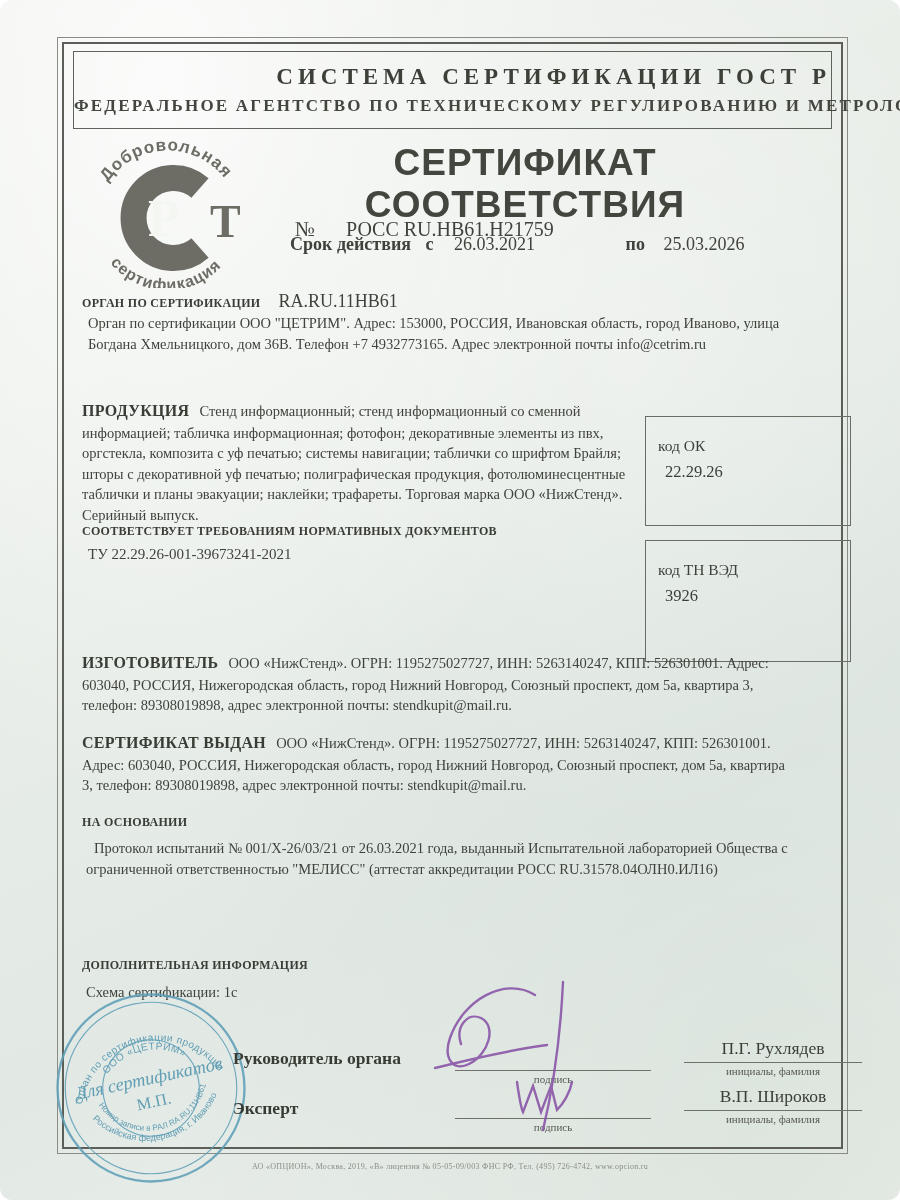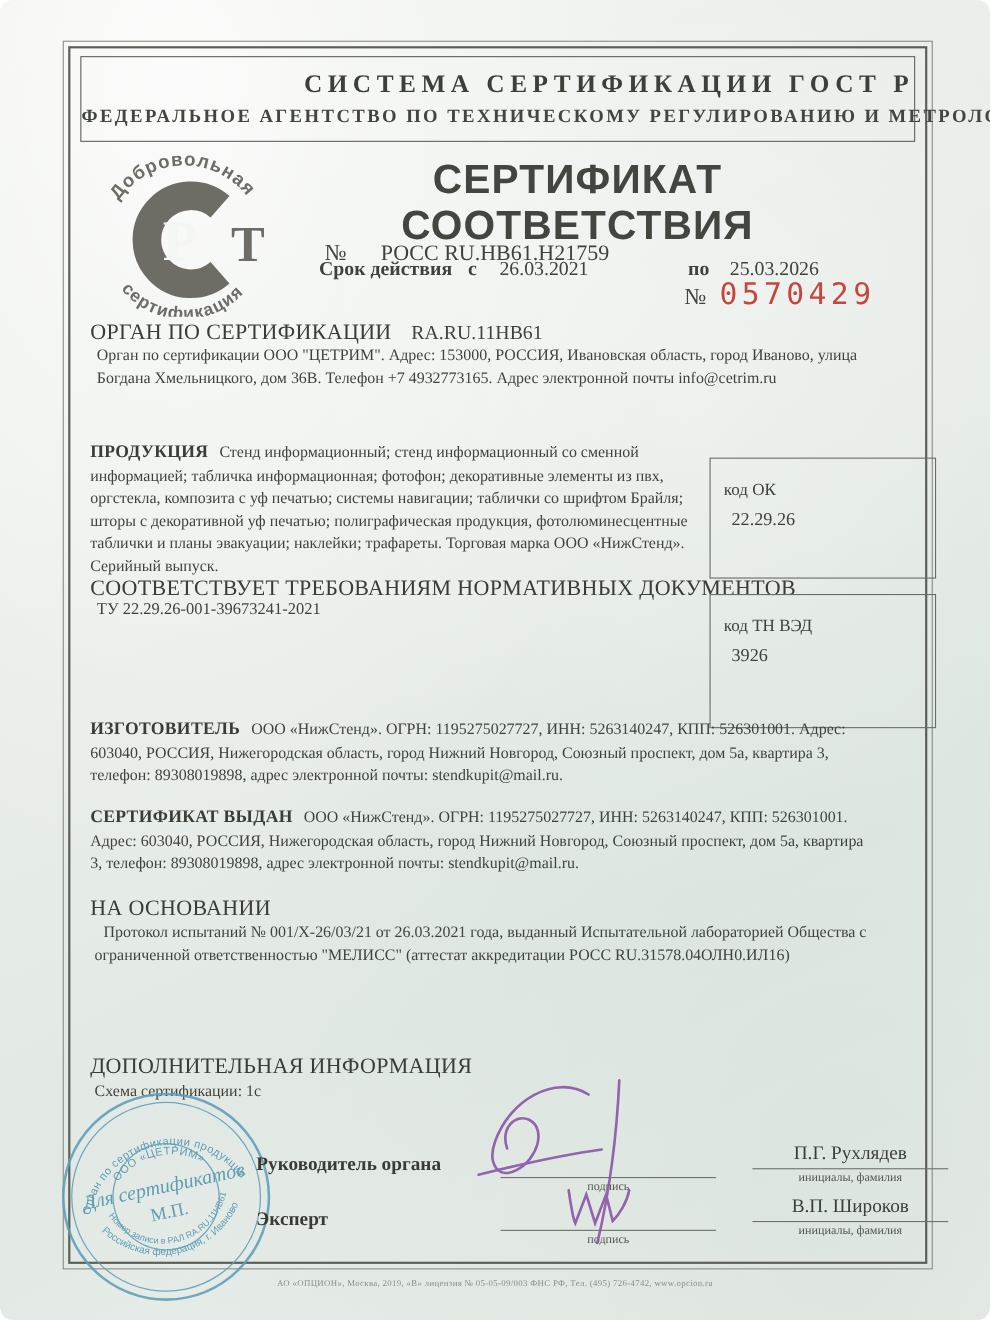--- a/index.html
+++ b/index.html
@@ -12,21 +12,21 @@
       linear-gradient(155deg,#f0f2ee 0%,#e8ede8 38%,#e2e9e5 68%,#ecefe9 100%);
     font-family:"Liberation Serif", serif;color:#3f423b;
   }
   .abs{position:absolute;}
   .frame-outer{position:absolute;left:57px;top:37px;width:789px;height:1115px;border:1px solid #8a8d86;}
   .frame-inner{position:absolute;left:4px;top:4px;right:4px;bottom:4px;border:2px solid #5c5f58;}
   .header-box{position:absolute;left:9px;top:7px;right:9px;height:76px;border:1.5px solid #60635c;}
   .hdr1{font-weight:bold;font-size:23px;letter-spacing:5px;text-align:right;margin-top:12px;color:#3d4039;}
   .hdr2{font-weight:bold;font-size:17px;letter-spacing:2.2px;text-align:center;margin-top:6px;color:#43463f;white-space:nowrap;}
   .title{font-family:"Liberation Sans",sans-serif;font-weight:bold;font-size:37px;letter-spacing:1px;color:#43463e;text-align:center;}
-  .sec-h{font-weight:normal;font-size:20px;letter-spacing:.3px;color:#3a3d36;}
+  .sec-h{font-weight:bold;font-size:12px;letter-spacing:.3px;color:#3a3d36;}
   .body-t{font-size:14.5px;line-height:1.42;color:#3f423b;}
   .para b{font-size:16px;letter-spacing:.3px;color:#3a3d36;padding-right:10px;}
   .code-box{position:absolute;border:1.5px solid #6a6d64;padding:20px 12px;}
   .code-box .lbl{font-size:15.5px;color:#3d4039;}
   .code-box .val{font-size:16.5px;margin-top:7px;margin-left:7px;color:#3d4039;}
   .role{font-weight:bold;font-size:17.5px;color:#383b34;}
   .sigline{border-top:1px solid #6f726a;text-align:center;}
   .caption{font-size:11px;color:#565950;padding-top:2px;text-align:center;}
   .name{font-size:17.5px;text-align:center;color:#3c3f38;}
   .note{font-size:19px;text-align:center;color:#3e413a;letter-spacing:.3px;}
@@ -72,24 +72,20 @@
   </div>
 
   <div class="abs" style="left:290px;top:234px;font-size:18px;">
     <b>Срок действия</b>
     <b style="margin-left:10px;">с</b>
     <span style="margin-left:16px;">26.03.2021</span>
     <b style="margin-left:86px;">по</b>
     <span style="margin-left:14px;">25.03.2026</span>
   </div>
 
-  <div class="abs" style="left:622px;top:252px;">
-    <span class="numlabel">№</span>
-    <span class="rednum" style="margin-left:8px;">0570429</span>
-  </div>
 
   <div class="abs" style="left:82px;top:291px;">
     <span class="sec-h">ОРГАН ПО СЕРТИФИКАЦИИ</span>
     <span style="font-size:18px;margin-left:14px;">RA.RU.11HB61</span>
   </div>
   <div class="abs body-t" style="left:88px;top:313px;width:706px;">Орган по сертификации ООО "ЦЕТРИМ". Адрес: 153000, РОССИЯ, Ивановская область, город Иваново, улица Богдана Хмельницкого, дом 36В. Телефон +7 4932773165. Адрес электронной почты info@cetrim.ru</div>
 
   <div class="abs para body-t" style="left:82px;top:400px;width:562px;">
     <b>ПРОДУКЦИЯ</b><span>Стенд информационный; стенд информационный со сменной информацией; табличка информационная; фотофон; декоративные элементы из пвх, оргстекла, композита с уф печатью; системы навигации; таблички со шрифтом Брайля; шторы с декоративной уф печатью; полиграфическая продукция, фотолюминесцентные таблички и планы эвакуации; наклейки; трафареты. Торговая марка ООО «НижСтенд». Серийный выпуск.</span>
   </div>

